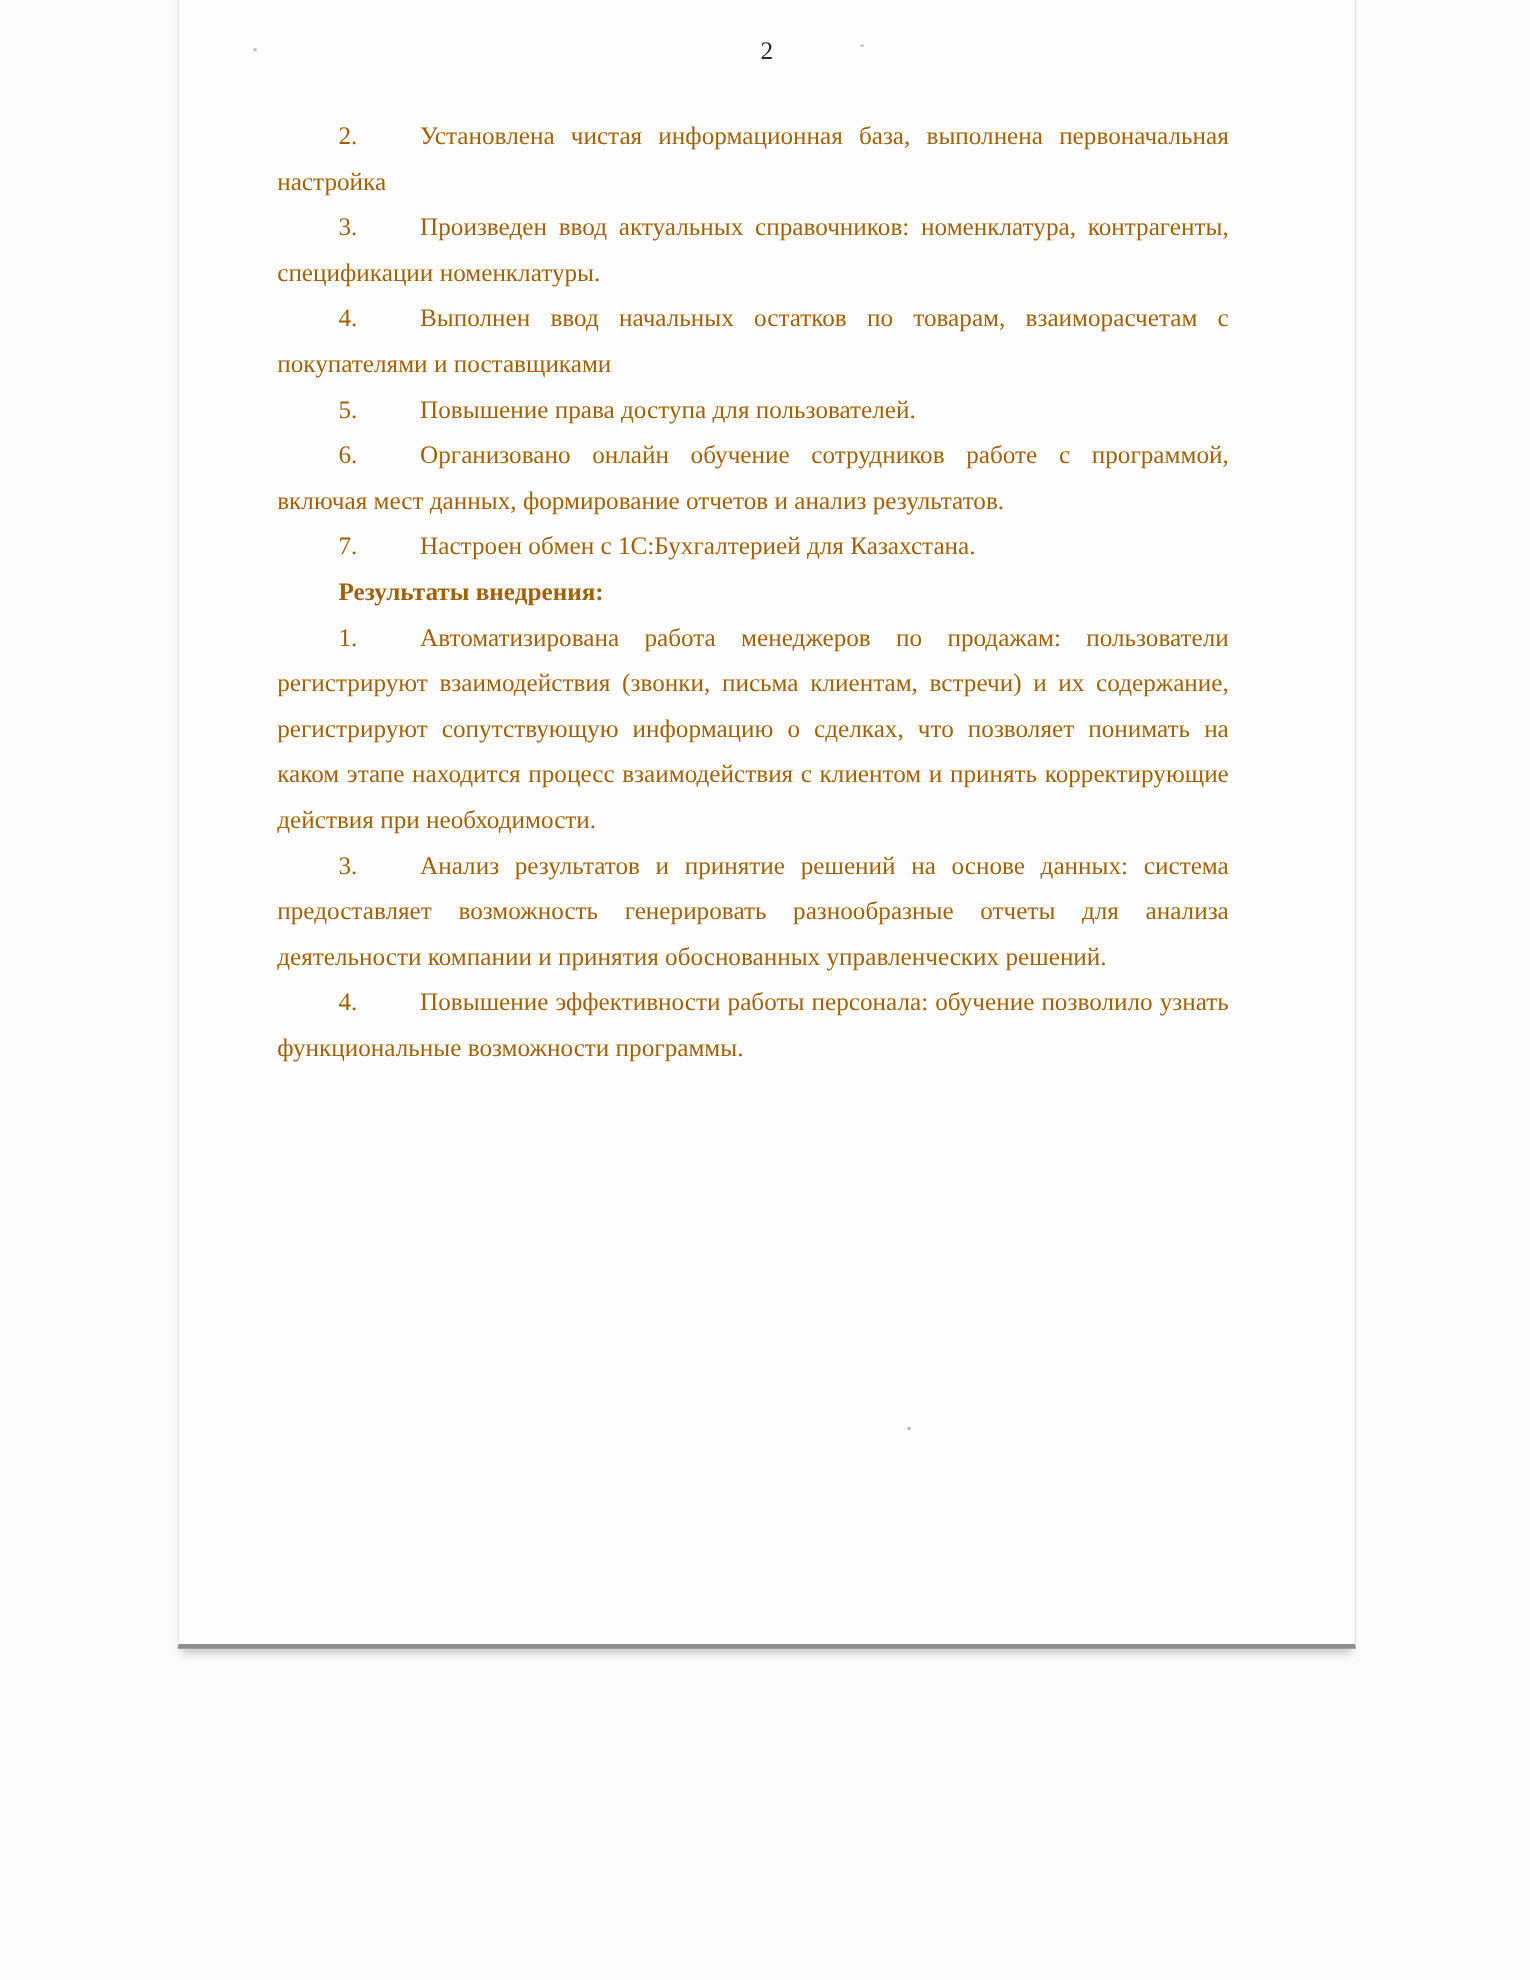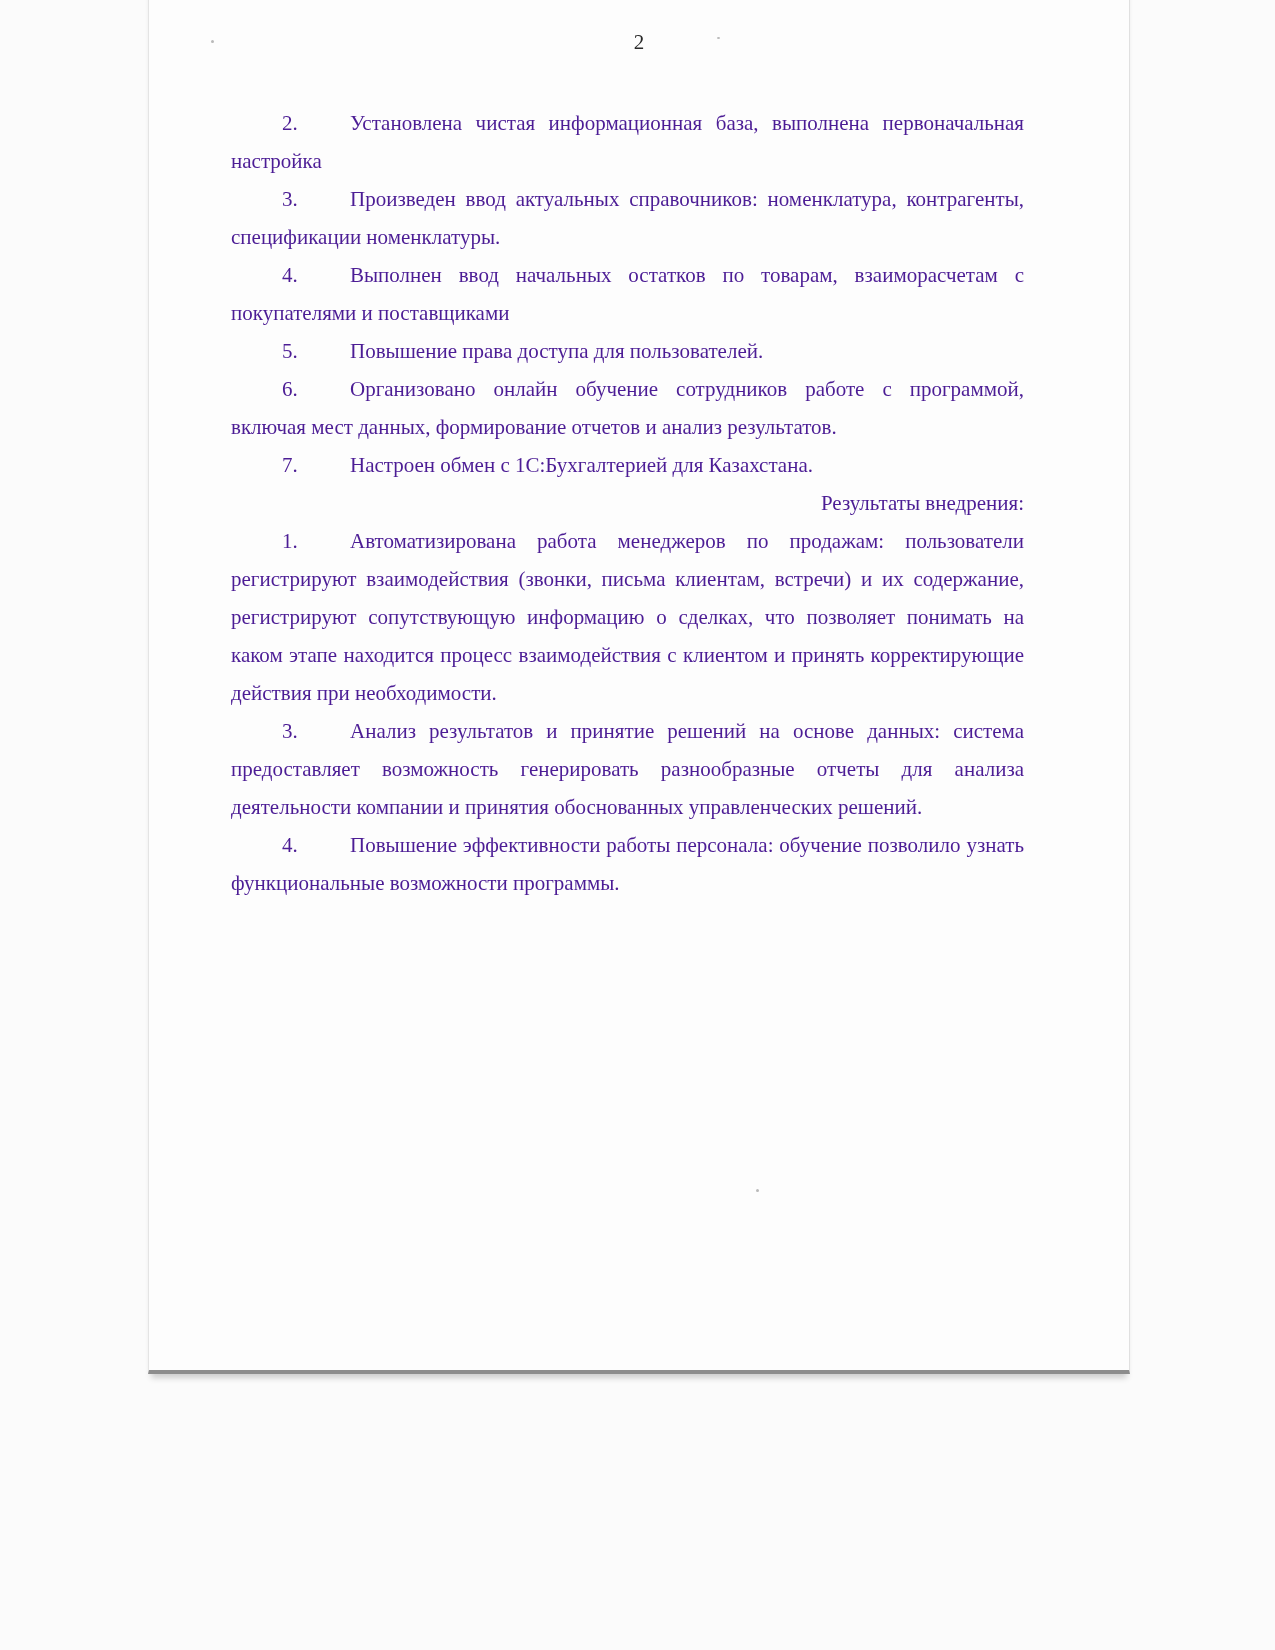--- a/index.html
+++ b/index.html
@@ -31,40 +31,40 @@
     position: absolute;
     top: 50px;
     left: 0;
     right: 0;
     text-align: center;
     font-size: 21px;
     color: #2a2a2a;
   }
   .text-block {
     position: absolute;
-    top: 124px;
+    top: 114px;
     left: 82px;
     width: 793px;
     font-size: 21px;
     line-height: 38px;
-    color: #4c1d95;
+    color: #a16207;
     text-align: justify;
   }
   .paragraph {
     margin: 0;
     text-indent: 51px;
   }
   .paragraph .num {
     display: inline-block;
     width: 68px;
     text-indent: 0;
   }
   .paragraph.heading {
-    font-weight: normal;
-    text-align: right;
+    font-weight: bold;
+    text-align: left;
   }
   .speck {
     position: absolute;
     border-radius: 50%;
     background: #b9b9b9;
   }
 </style>
 </head>
 <body>
 

